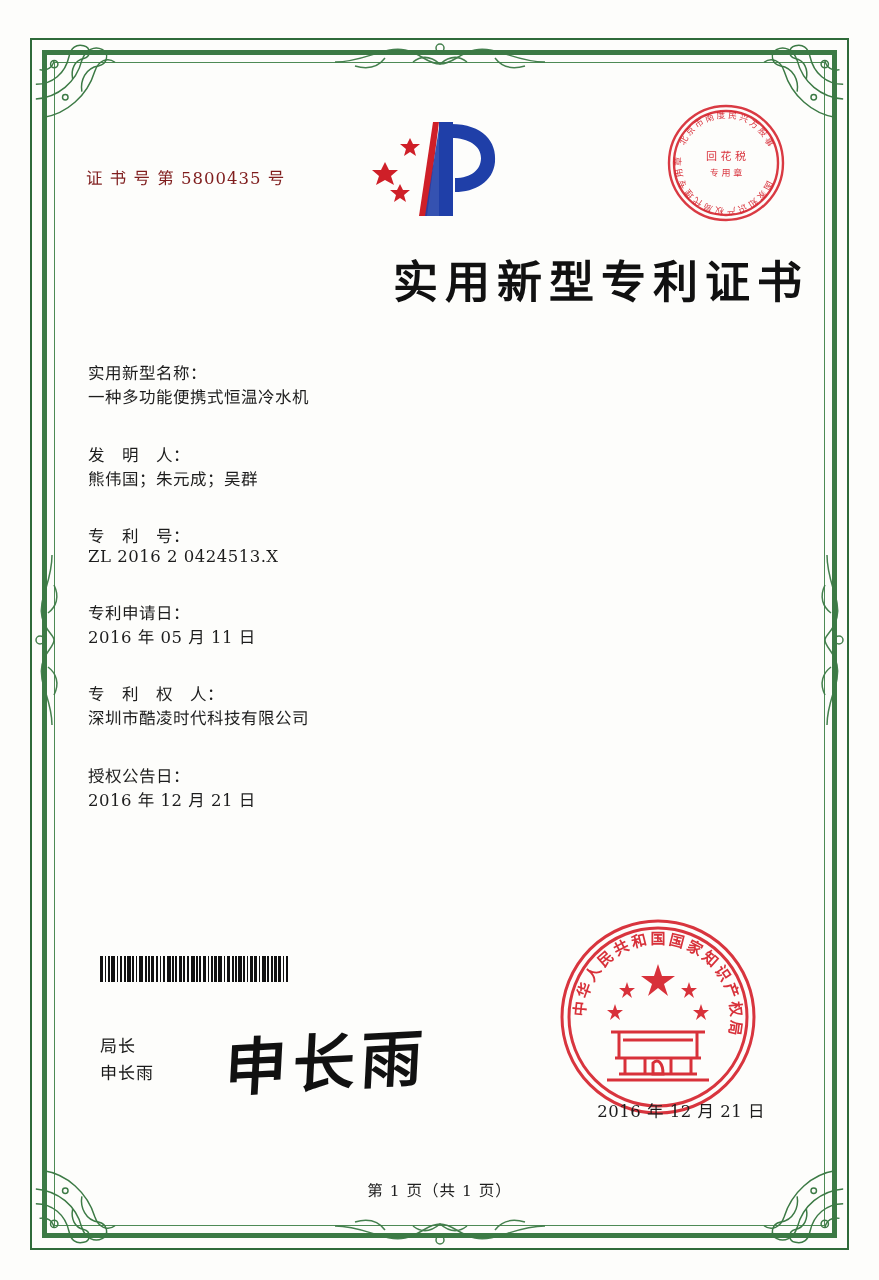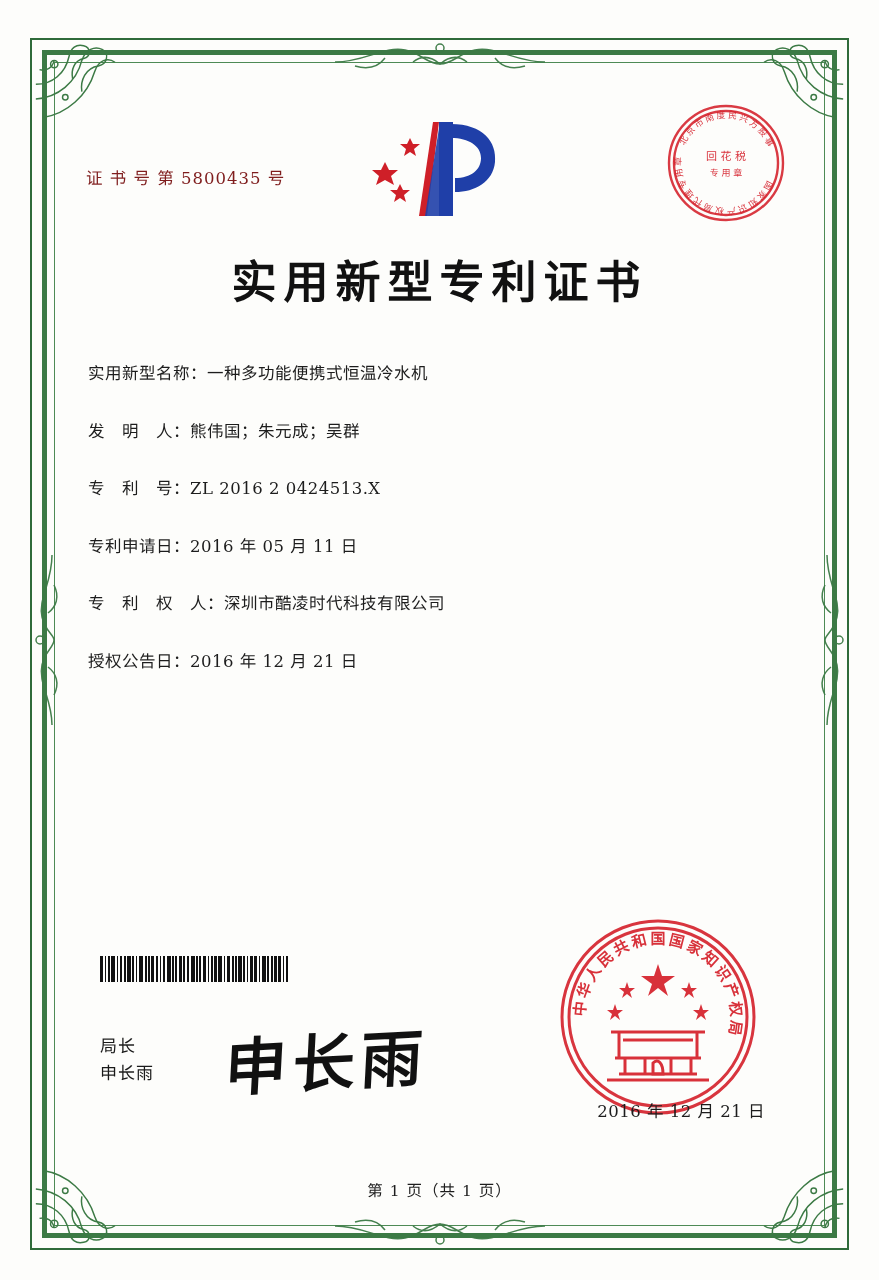--- a/index.html
+++ b/index.html
@@ -99,41 +99,42 @@
     width: 130px;
     height: 130px;
   }
   .seal-agency svg { width: 100%; height: 100%; display: block; }
 
   .main-title {
     position: absolute;
     left: 0;
     right: 0;
     top: 168px;
-    text-align: center;
+    text-align: right;
     font-family: "DejaVu Serif", "Liberation Serif", serif;
     font-weight: bold;
     font-size: 45px;
     letter-spacing: 7px;
     color: #111;
   }
 
   .fields {
     position: absolute;
     left: 18px;
     right: 10px;
     top: 282px;
   }
   .field-row {
     display: flex;
     align-items: baseline;
     margin-bottom: 33.5px;
     font-family: "DejaVu Serif", "Liberation Serif", serif;
     font-size: 16.5px;
     color: #1d1d1d;
+    flex-direction: column;
   }
   .field-label {
     white-space: pre;
     letter-spacing: .5px;
   }
   .field-value {
     letter-spacing: .5px;
   }
 
   .paras {

